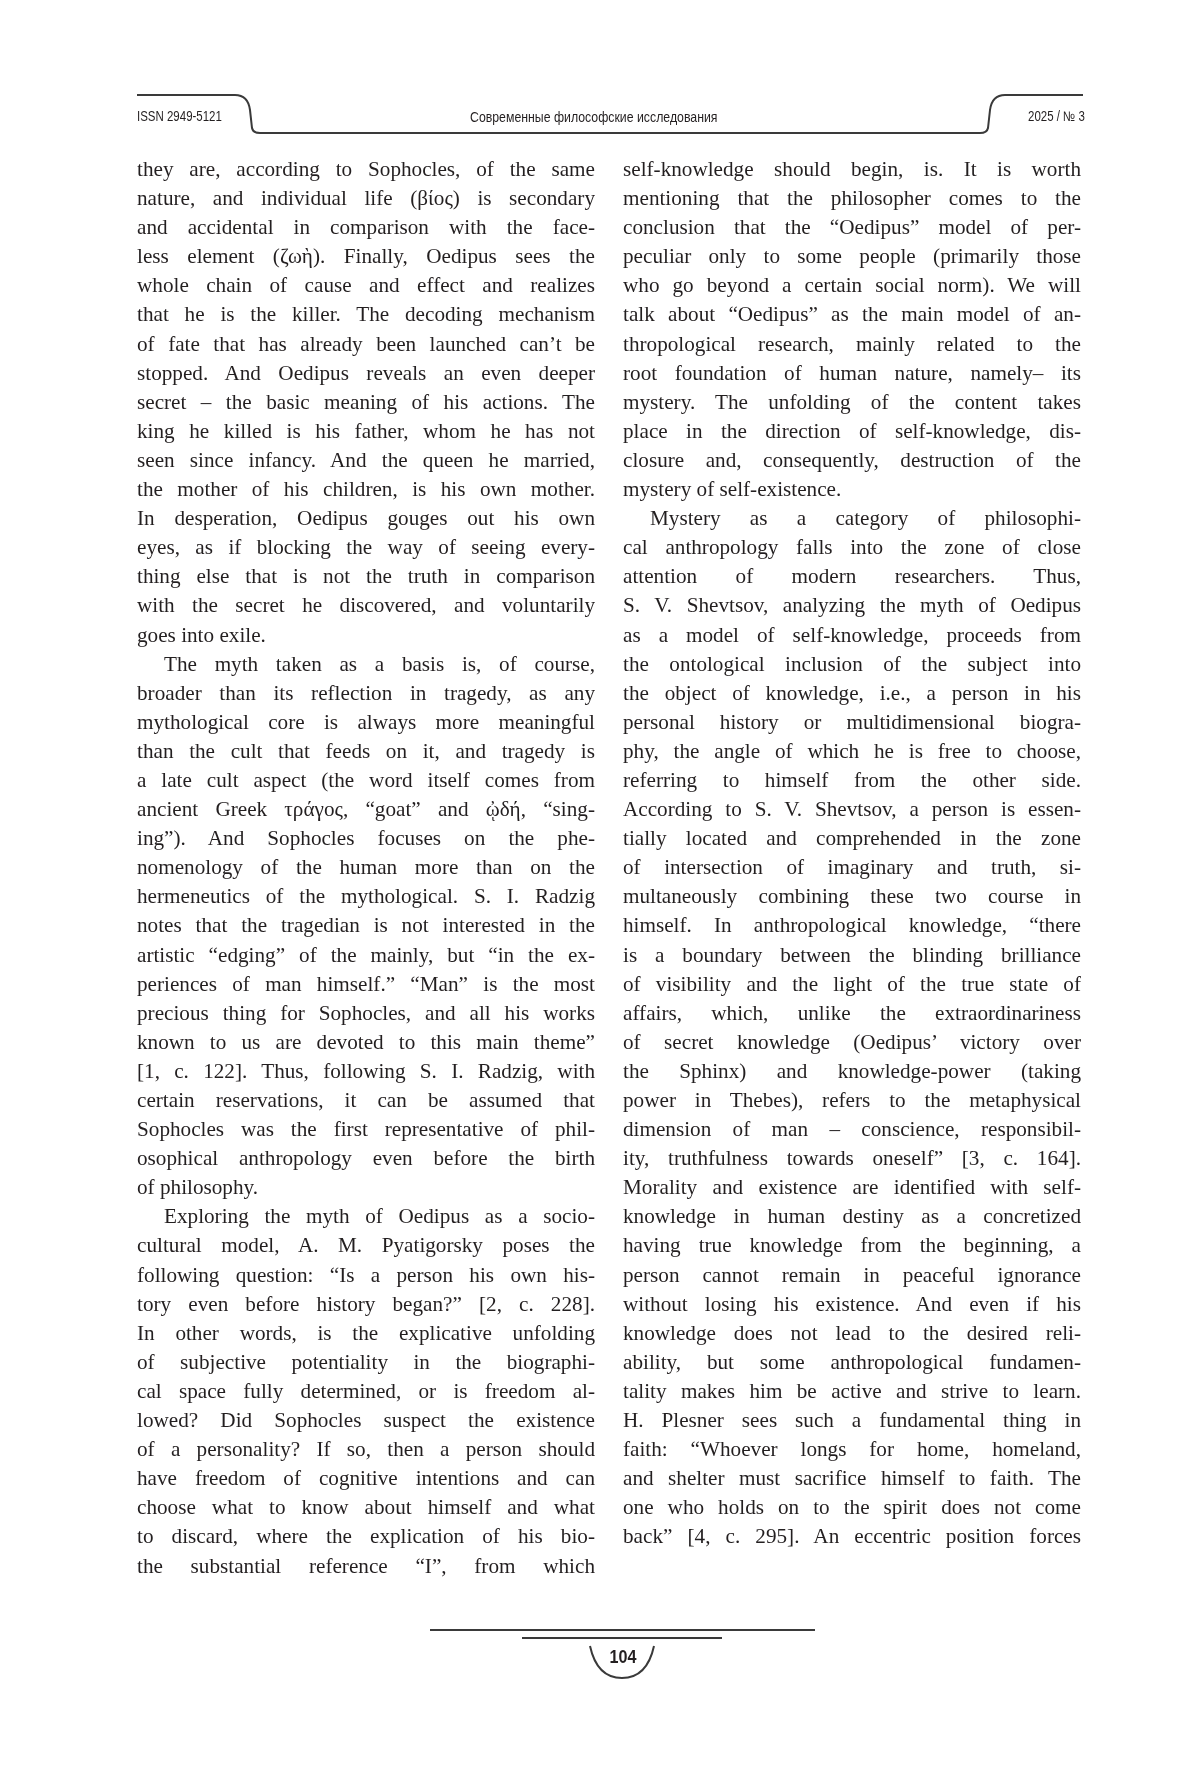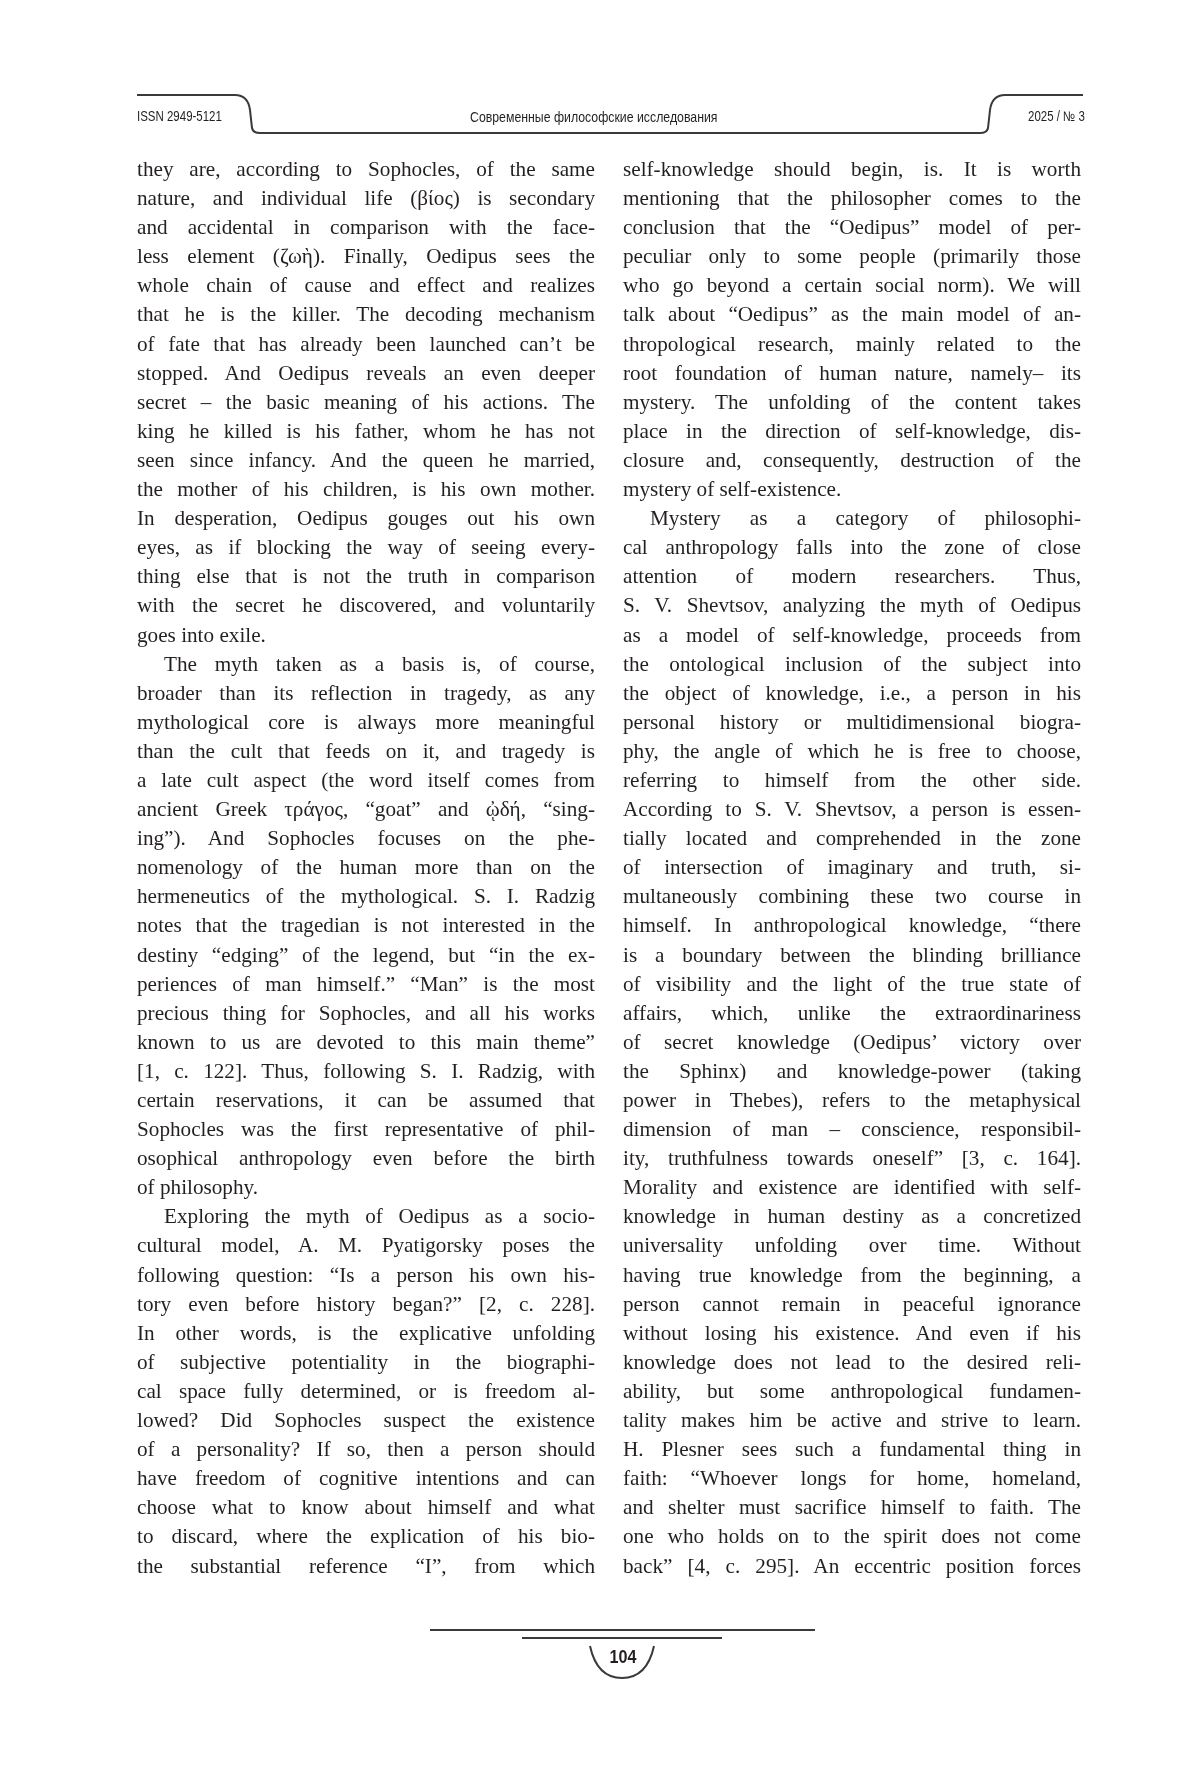--- a/index.html
+++ b/index.html
@@ -53,21 +53,21 @@
     <div class="ln ind">The myth taken as a basis is, of course,</div>
     <div class="ln">broader than its reflection in tragedy, as any</div>
     <div class="ln">mythological core is always more meaningful</div>
     <div class="ln">than the cult that feeds on it, and tragedy is</div>
     <div class="ln">a late cult aspect (the word itself comes from</div>
     <div class="ln">ancient Greek τράγος, “goat” and ᾠδή, “sing-</div>
     <div class="ln">ing”). And Sophocles focuses on the phe-</div>
     <div class="ln">nomenology of the human more than on the</div>
     <div class="ln">hermeneutics of the mythological. S. I. Radzig</div>
     <div class="ln">notes that the tragedian is not interested in the</div>
-    <div class="ln">destiny “edging” of the legend, but “in the ex-</div>
+    <div class="ln">artistic “edging” of the mainly, but “in the ex-</div>
     <div class="ln">periences of man himself.” “Man” is the most</div>
     <div class="ln">precious thing for Sophocles, and all his works</div>
     <div class="ln">known to us are devoted to this main theme”</div>
     <div class="ln">[1, c. 122]. Thus, following S. I. Radzig, with</div>
     <div class="ln">certain reservations, it can be assumed that</div>
     <div class="ln">Sophocles was the first representative of phil-</div>
     <div class="ln">osophical anthropology even before the birth</div>
     <div class="ln last">of philosophy.</div>
     <div class="ln ind">Exploring the myth of Oedipus as a socio-</div>
     <div class="ln">cultural model, A. M. Pyatigorsky poses the</div>
@@ -114,21 +114,20 @@
     <div class="ln">is a boundary between the blinding brilliance</div>
     <div class="ln">of visibility and the light of the true state of</div>
     <div class="ln">affairs, which, unlike the extraordinariness</div>
     <div class="ln">of secret knowledge (Oedipus’ victory over</div>
     <div class="ln">the Sphinx) and knowledge-power (taking</div>
     <div class="ln">power in Thebes), refers to the metaphysical</div>
     <div class="ln">dimension of man – conscience, responsibil-</div>
     <div class="ln">ity, truthfulness towards oneself” [3, c. 164].</div>
     <div class="ln">Morality and existence are identified with self-</div>
     <div class="ln">knowledge in human destiny as a concretized</div>
-    <div class="ln">universality unfolding over time. Without</div>
     <div class="ln">having true knowledge from the beginning, a</div>
     <div class="ln">person cannot remain in peaceful ignorance</div>
     <div class="ln">without losing his existence. And even if his</div>
     <div class="ln">knowledge does not lead to the desired reli-</div>
     <div class="ln">ability, but some anthropological fundamen-</div>
     <div class="ln">tality makes him be active and strive to learn.</div>
     <div class="ln">H. Plesner sees such a fundamental thing in</div>
     <div class="ln">faith: “Whoever longs for home, homeland,</div>
     <div class="ln">and shelter must sacrifice himself to faith. The</div>
     <div class="ln">one who holds on to the spirit does not come</div>

